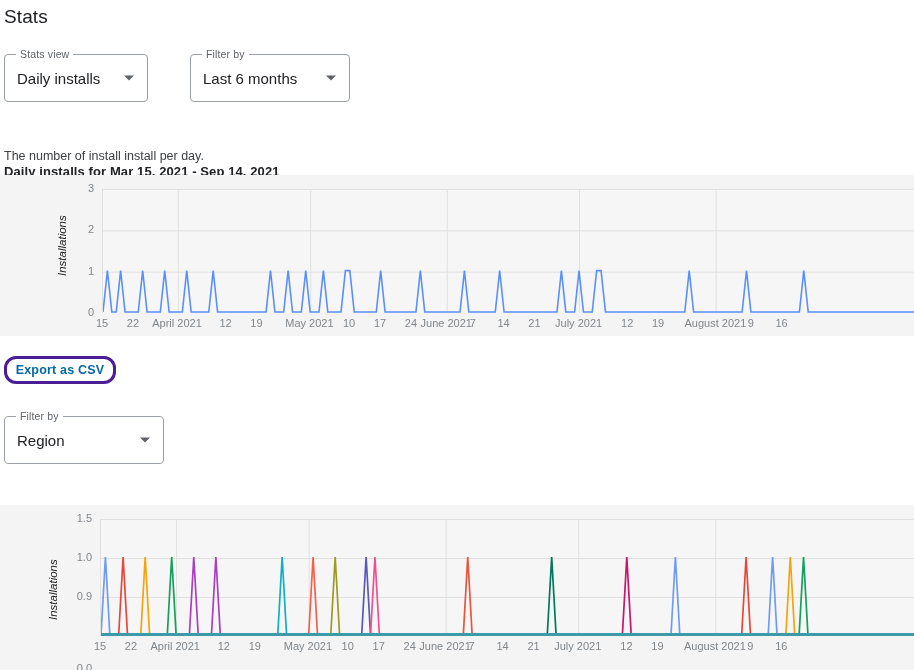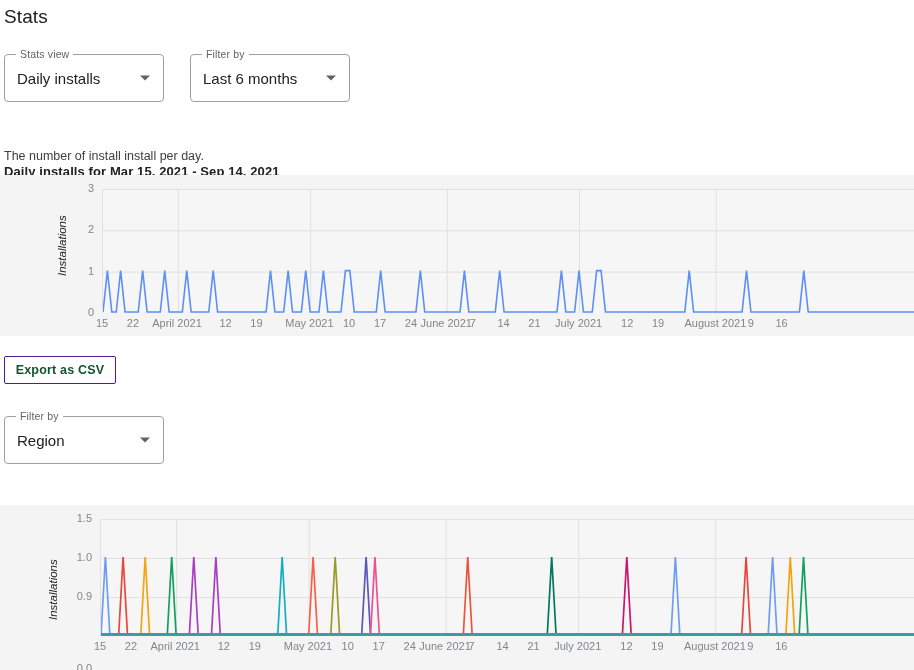--- a/index.html
+++ b/index.html
@@ -58,21 +58,21 @@
   .select-field .arrow {
     position: absolute;
     right: 13px; top: 50%;
     transform: translateY(-50%);
     width: 0; height: 0;
     border-left: 5px solid transparent;
     border-right: 5px solid transparent;
     border-top: 5px solid #5f6368;
   }
 
-  #sel-statsview { left: 4px; top: 54px; width: 160px; }
+  #sel-statsview { left: 4px; top: 54px; width: 144px; }
   #sel-timefilter { left: 190px; top: 54px; width: 160px; }
   #sel-region { left: 4px; top: 416px; width: 160px; }
 
   
   .section-heading {
     position: absolute;
     left: 4px;
     font-size: 13px;
     font-weight: bold;
     color: #202124;
@@ -90,24 +90,24 @@
   }
   #heading1 { top: 128px; }
   #sub1 { top: 149px; }
   #sub2 { top: 477px; }
 
   
   #export-btn {
     position: absolute;
     left: 4px; top: 356px;
     width: 112px; height: 28px;
-    border: 1px solid #4c1d95;
-    border-radius: 2px;
-    background: #fff;
-    color: #14532d;
+    border: 3px solid #4c1d95;
+    border-radius: 12px;
+    background: #fff;
+    color: #0369a1;
     font-family: "Liberation Sans", sans-serif;
     font-size: 12.5px;
     font-weight: bold;
     letter-spacing: 0.2px;
     cursor: pointer;
     padding: 0;
   }
 
   
   .chart-panel {

